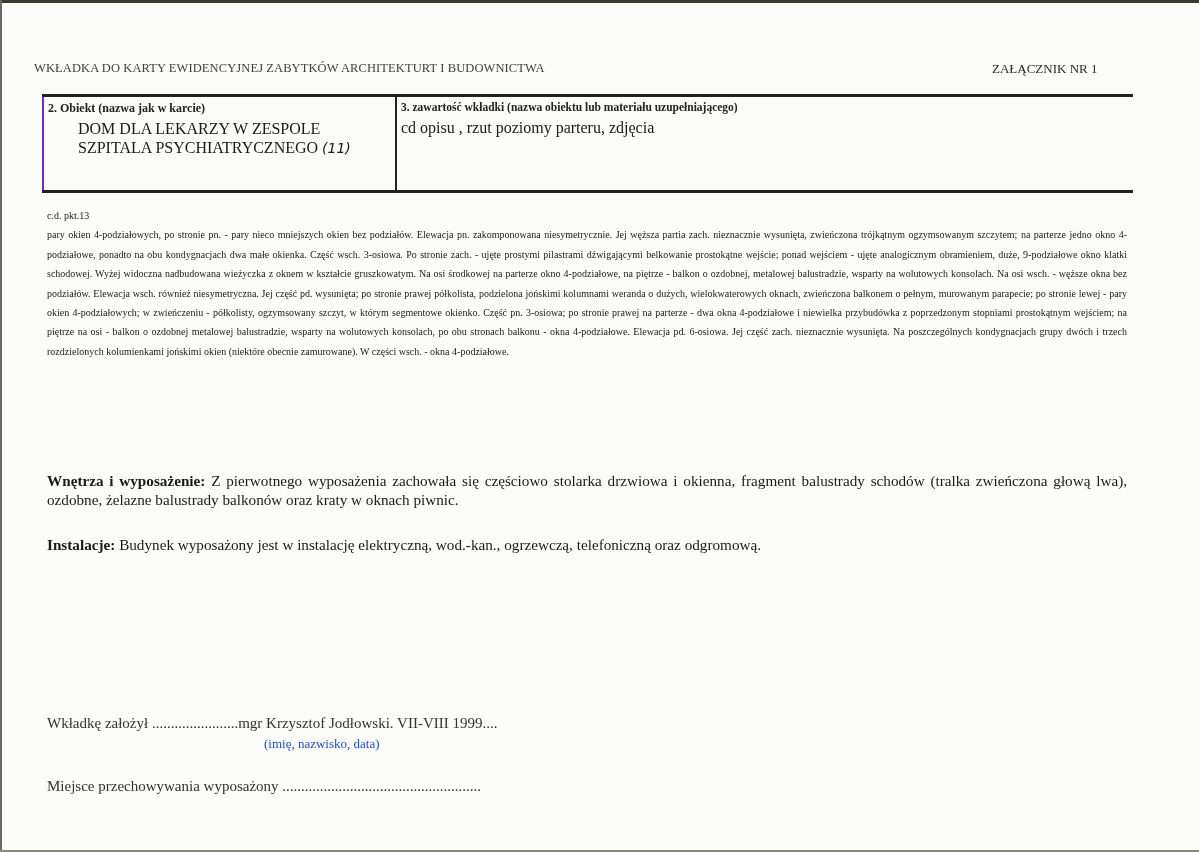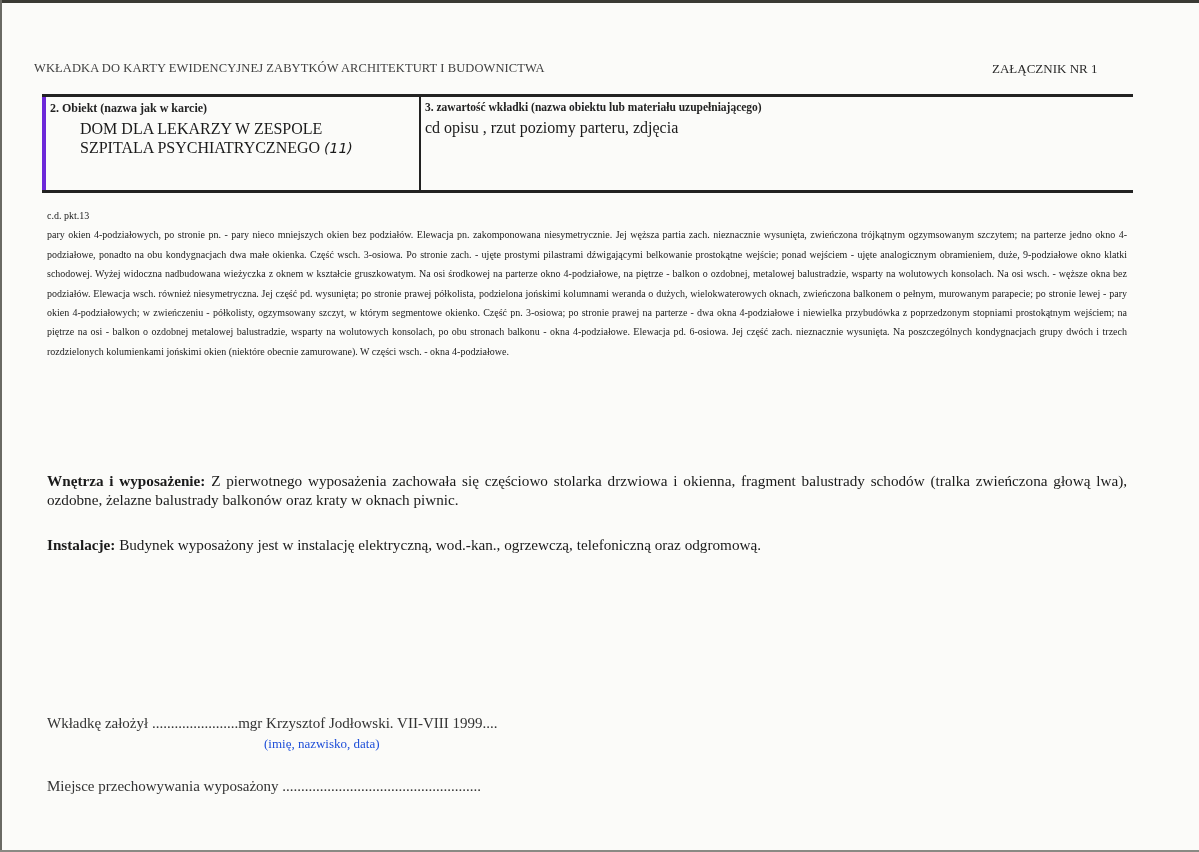--- a/index.html
+++ b/index.html
@@ -23,22 +23,22 @@
     font-size: 13px; color: #2a2a2a; text-align: center;
   }
 
   .form-table {
     position: absolute; left: 42px; top: 94px; width: 1091px; height: 93px;
     border-top: 3px solid #222; border-bottom: 3px solid #222;
     display: flex;
   }
   .cell { position: relative; height: 100%; box-sizing: border-box; }
   .cell-1 { width: 331px; }
-  .cell-2 { width: 377px; border-left: 4px solid #6d28d9; }
-  .cell-3 { flex: 1; border-left: 2px solid #222; }
+  .cell-2 { width: 333px; border-left: 2px solid #6d28d9; }
+  .cell-3 { flex: 1; border-left: 2px solid #222; margin-left: 20px; }
   .cell-label { position: absolute; left: 4px; top: 4px; font-size: 12px; font-weight: bold; color: #222; white-space: nowrap; }
   .cell-3 .cell-label { font-size: 11.5px; }
   .cell-value-1 { position: absolute; left: 2px; top: 22px; font-size: 16px; letter-spacing: 4px; }
   .cell-value-2 { position: absolute; left: 34px; top: 22px; font-size: 16px; line-height: 19px; }
   .cell-value-2 .handnum { font-style: italic; font-family: "DejaVu Sans", sans-serif; font-size: 14px; }
   .cell-value-3 { position: absolute; left: 4px; top: 22px; font-size: 16px; }
 
   .body-text {
     position: absolute; left: 47px; top: 206px; width: 1080px;
     font-size: 10px; line-height: 19.4px; text-align: justify;

